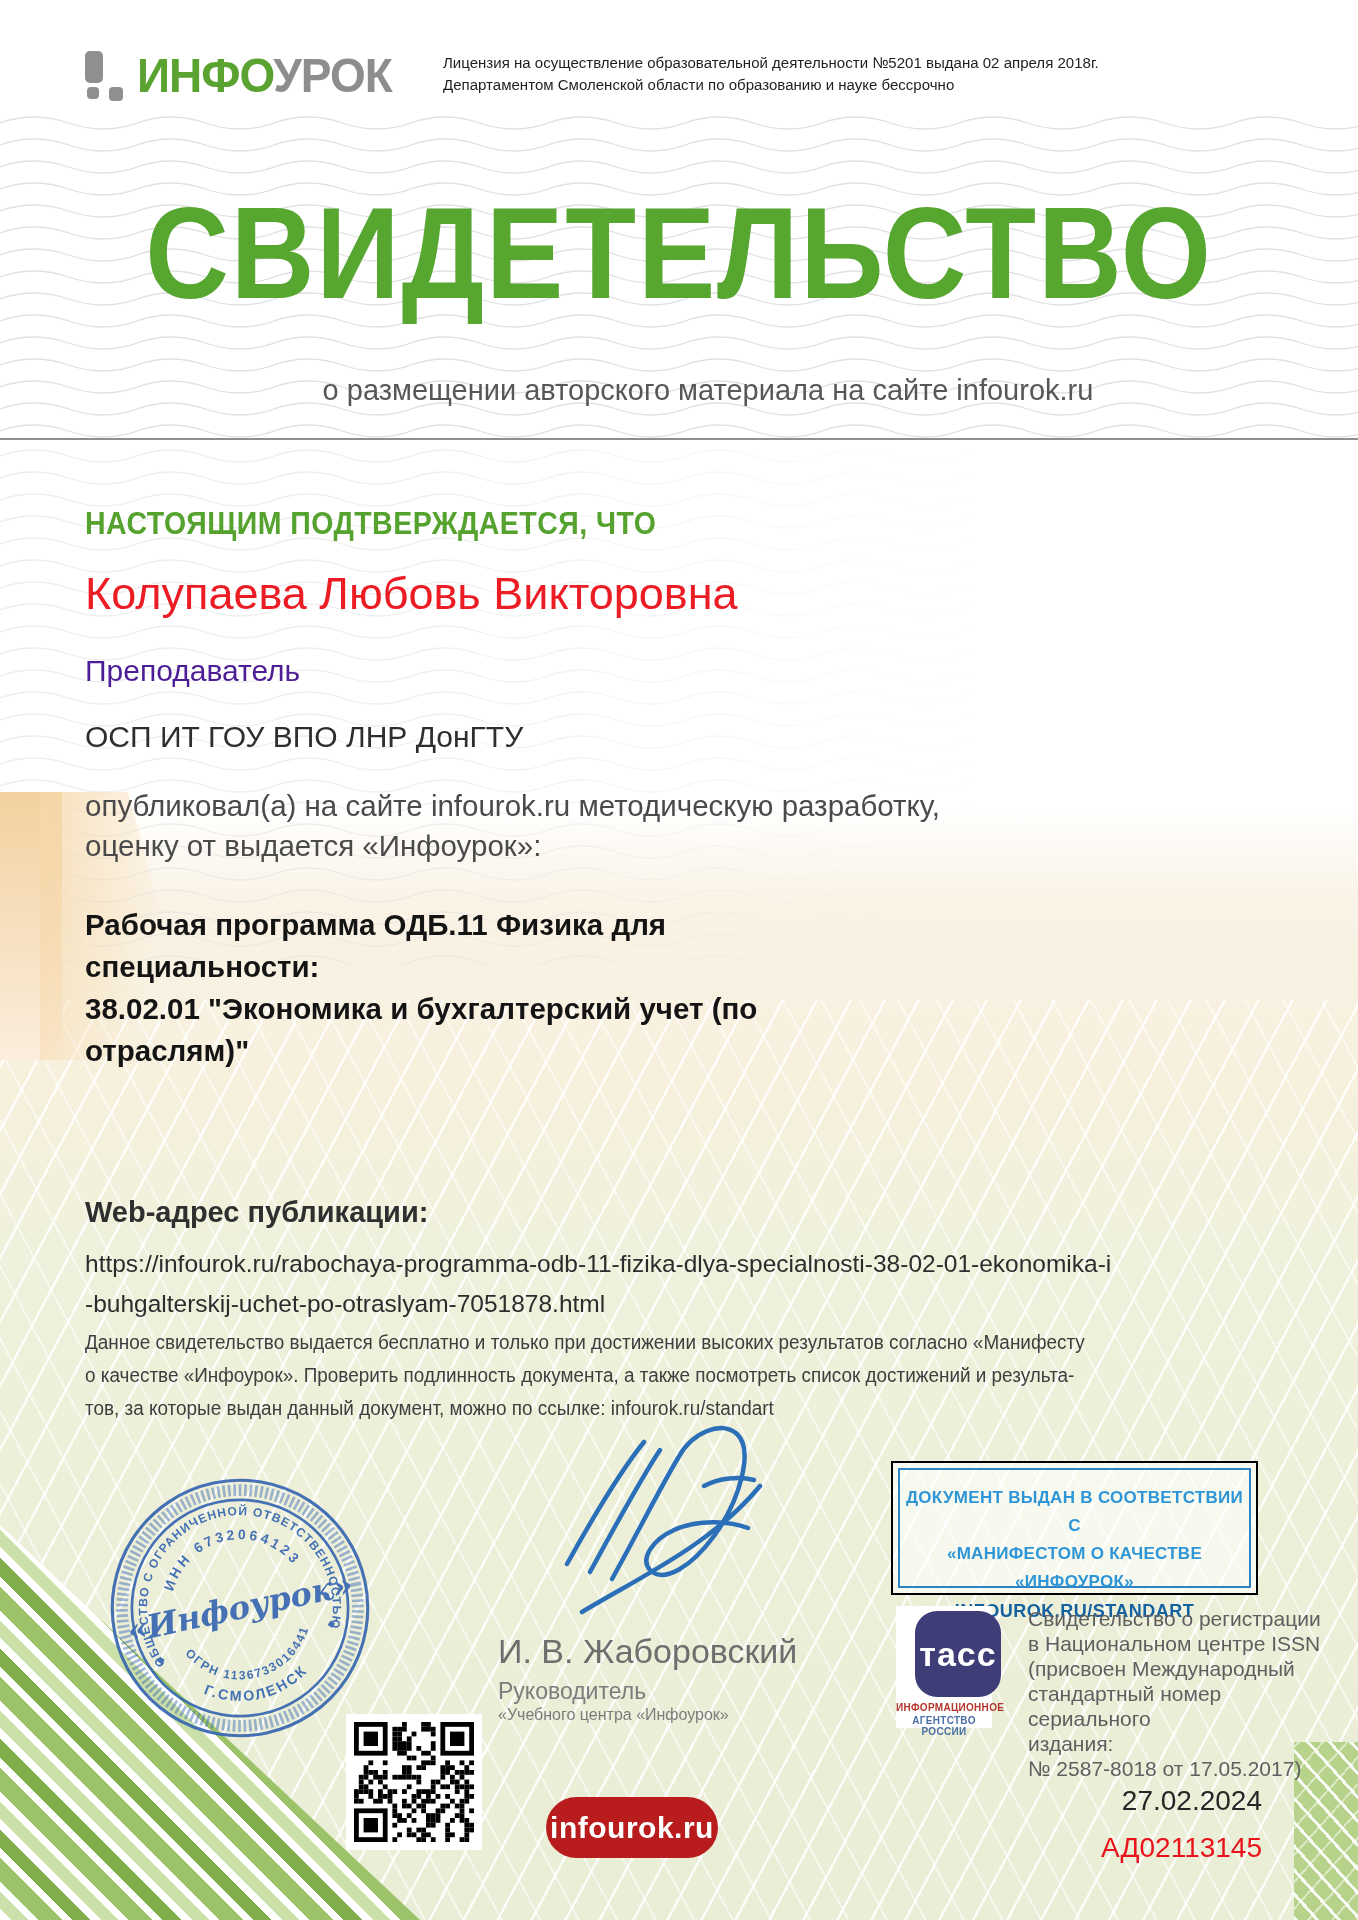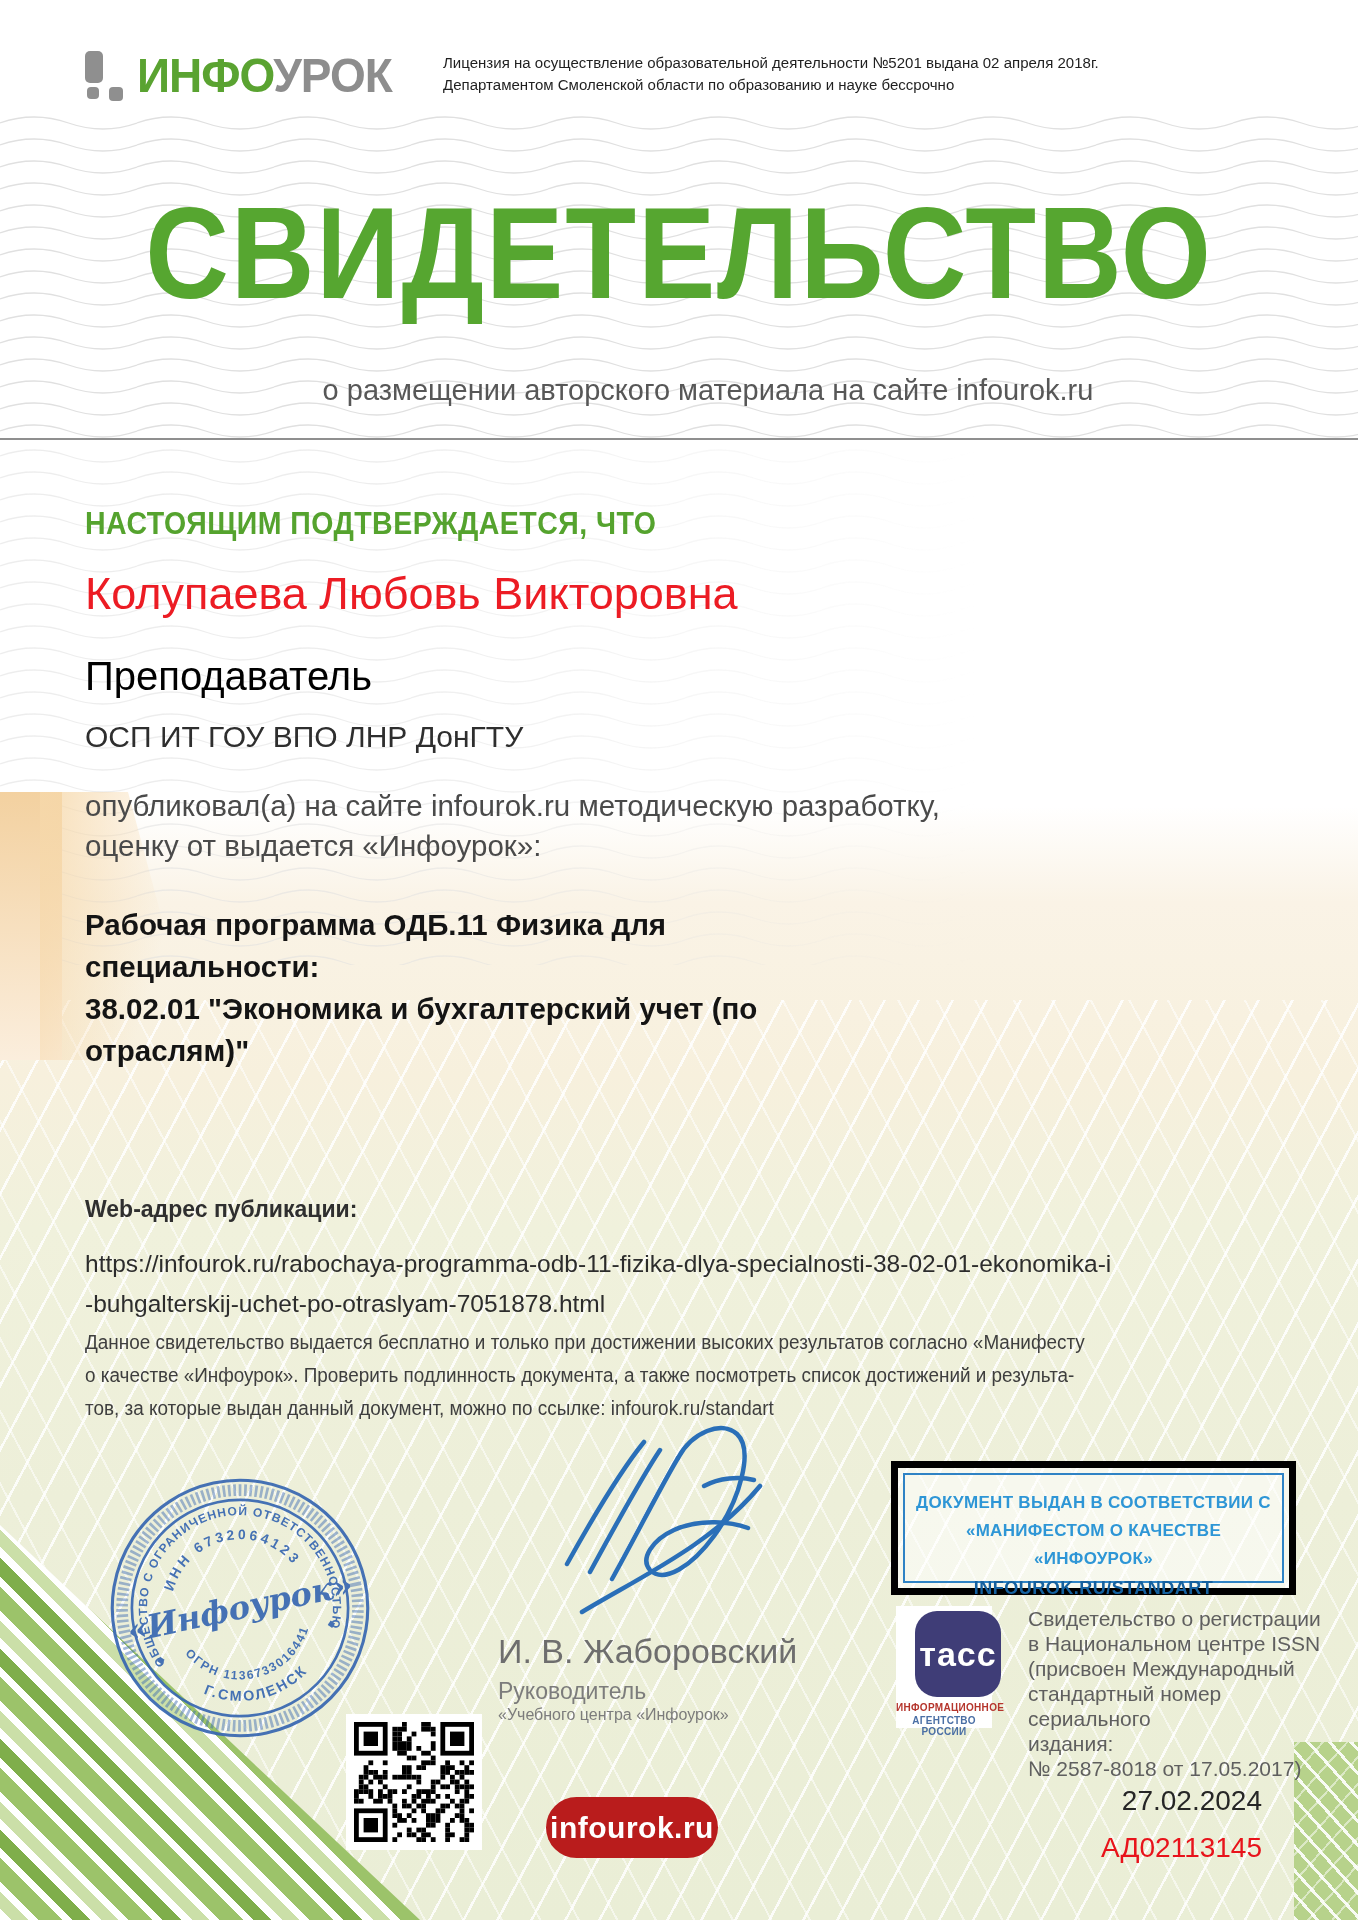--- a/index.html
+++ b/index.html
@@ -67,40 +67,40 @@
   .doc-title{left:0; top:192px; width:1358px; text-align:center; z-index:2;
     font-size:122px; font-weight:800; color:#56a630; letter-spacing:2px; line-height:1;
     transform:scale(.95,1.06); white-space:nowrap;}
   .doc-subtitle{left:0; top:374px; width:1358px; text-align:center; z-index:2;
     font-size:29px; color:#575757;margin-left:29px;}
   .divider{left:0; top:438px; width:1358px; height:2px; background:#8f8f8f; z-index:2;}
   
   .confirm{left:85px; top:506px; font-size:31px; font-weight:800; color:#55a32e; z-index:2;
     letter-spacing:.5px; transform:scaleX(.92); transform-origin:left top; white-space:nowrap;}
   .recipient{left:85px; top:568px; font-size:45px; color:#ec1c24; z-index:2; white-space:nowrap;}
-  .position{left:85px; top:654px; font-size:40px; color:#000000; z-index:2;}
+  .position{left:85px; top:654px; font-size:30px; color:#4c1d95; z-index:2;}
   .organization{left:85px; top:720px; font-size:30px; color:#2e2e2e; z-index:2;}
   .statement{left:85px; top:786px; width:900px; font-size:29.5px; line-height:40px; color:#4a4a4a; z-index:2;}
   .work-title{left:85px; top:904px; width:780px; font-size:29.5px; line-height:42px;
     font-weight:700; color:#141414; z-index:2;}
-  .web-label{left:85px; top:1196px; font-size:23px; font-weight:700; color:#2f2f2f; z-index:2;}
+  .web-label{left:85px; top:1196px; font-size:29px; font-weight:700; color:#2f2f2f; z-index:2;}
   .url{left:85px; top:1244px; width:1200px; font-size:24.5px; line-height:40px; color:#2c2c2c; z-index:2;}
   .disclaimer{left:85px; top:1326px; width:1240px; font-size:19.5px; line-height:33px; color:#3e3e3e;
     transform:scaleX(.97); transform-origin:left top; z-index:2;}
   
   .stamp{left:106px; top:1474px; width:268px; height:268px; z-index:2;
     transform:rotate(-12deg); opacity:.92;}
   .sig{left:552px; top:1424px; width:230px; height:195px; z-index:2;}
   .sig-name{left:498px; top:1632px; font-size:34px; color:#6e6e6e; z-index:2;}
   .sig-role1{left:498px; top:1678px; font-size:23px; color:#7c7c7c; z-index:2;}
   .sig-role2{left:498px; top:1706px; font-size:16px; color:#7c7c7c; z-index:2;}
   .qr{left:346px; top:1714px; width:120px; height:120px; background:#fff; padding:8px; z-index:2;}
   
-  .manifest{left:891px; top:1461px; width:405px; height:134px; z-index:2;
-    border:7px solid #000000; background:rgba(255,255,255,.55); box-sizing:border-box;}
+  .manifest{left:891px; top:1461px; width:367px; height:134px; z-index:2;
+    border:2px solid #000000; background:rgba(255,255,255,.55); box-sizing:border-box;}
   .manifest-inner{position:absolute; left:5px; top:5px; right:5px; bottom:5px;
     border:2px solid #2f83c5; text-align:center; padding-top:14px; box-sizing:border-box;}
   .manifest-line{font-size:17px; font-weight:700; color:#2e96d6; line-height:28px; letter-spacing:.3px;}
   .manifest-link{font-size:18px; font-weight:700; color:#15619f; line-height:30px; letter-spacing:.5px;}
   
   .tass{left:896px; top:1606px; width:96px; height:122px; background:#fff; z-index:2;}
   .tass-sq{position:absolute; left:19px; top:5px; width:86px; height:86px; background:#3f3d77;
     color:#fff; font-size:34px; font-weight:700; text-align:center; line-height:86px; letter-spacing:1px;border-radius:22px;}
   .tass-l1{position:absolute; left:0; top:96px; width:96px; text-align:center;
     font-size:10px; font-weight:700; color:#b5352c; letter-spacing:.3px;}

